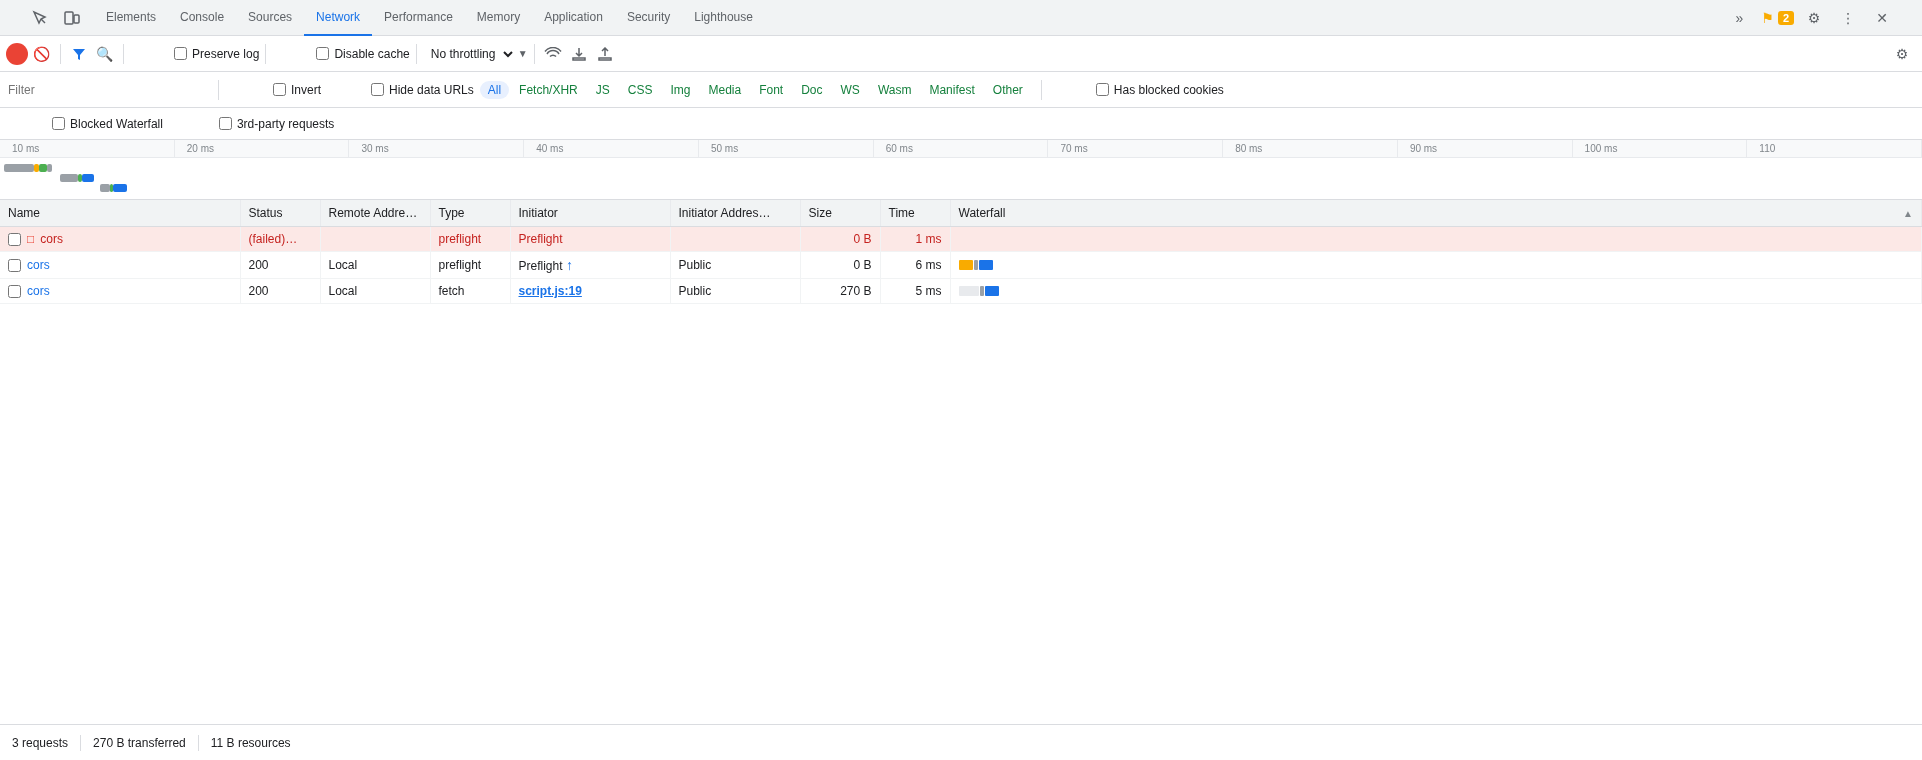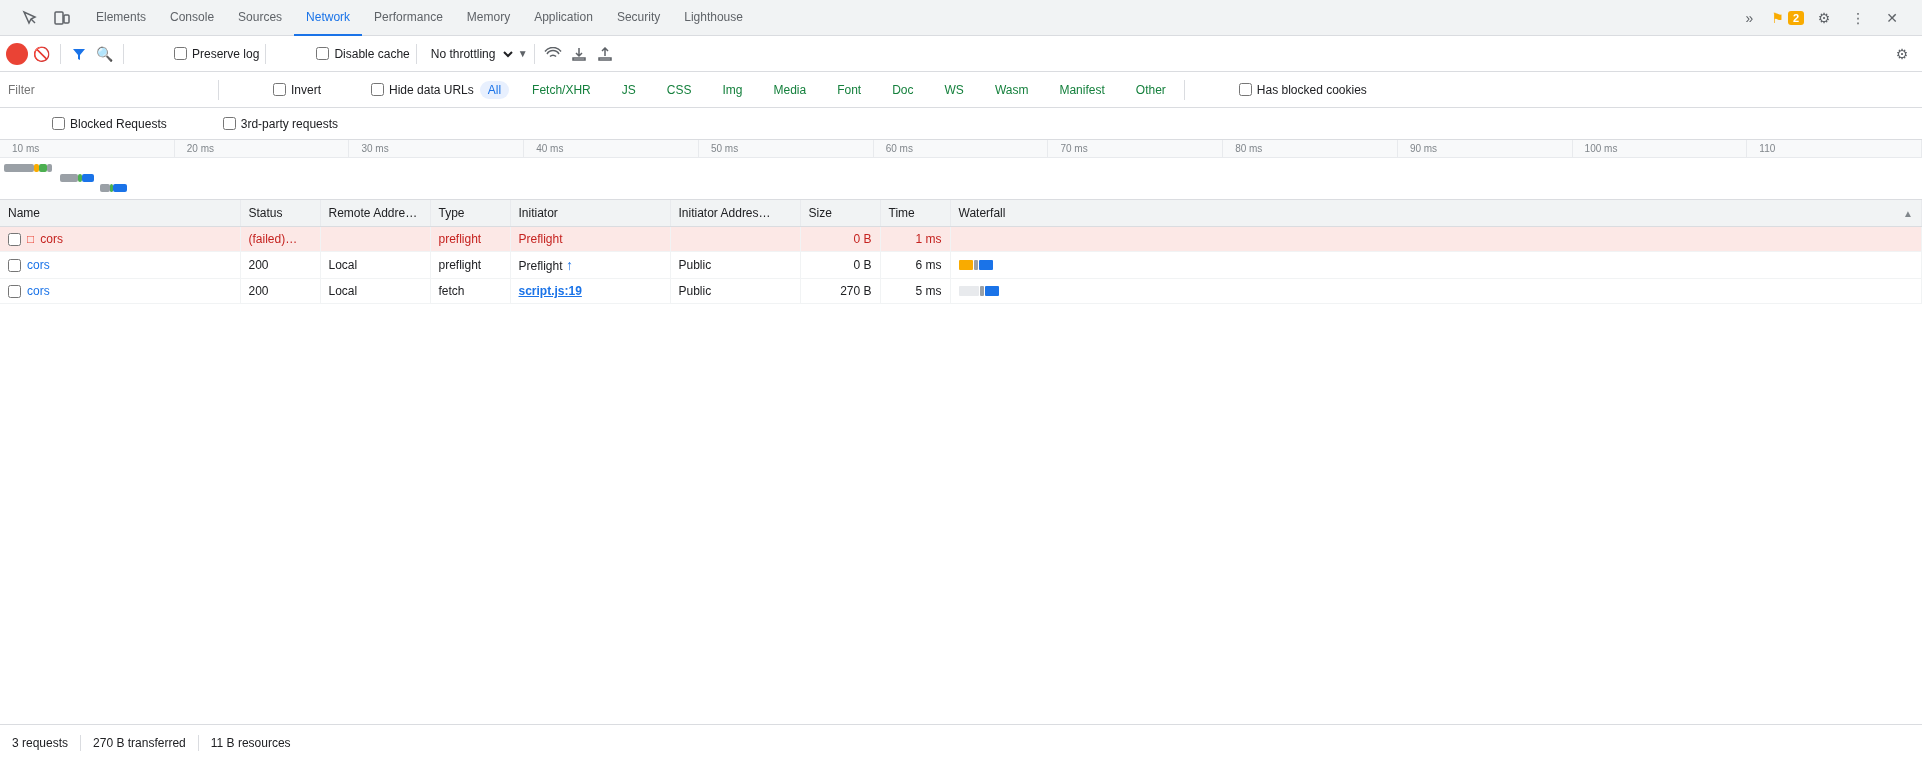--- a/index.html
+++ b/index.html
@@ -2,21 +2,21 @@
 <html><head>
   <meta charset="utf-8">
   <style>
     * { box-sizing: border-box; margin: 0; padding: 0; }
     body { font-family: -apple-system, BlinkMacSystemFont, 'Segoe UI', Arial, sans-serif; font-size: 12px; background: #fff; color: #202124; overflow: hidden; }
 
     
     .tab-bar {
       display: flex; align-items: center; height: 36px;
       background: #f1f3f4; border-bottom: 1px solid #dadce0;
-      padding: 0 16px; gap: 0;
+      padding: 0 26px; gap: 0;
     }
     .tab-bar-icons { display: flex; align-items: center; gap: 4px; margin-right: 8px; }
     .icon-btn { width: 28px; height: 28px; display: flex; align-items: center; justify-content: center; border-radius: 4px; cursor: pointer; color: #5f6368; border: none; background: transparent; font-size: 14px; }
     .tab { padding: 0 12px; height: 36px; display: flex; align-items: center; font-size: 12px; color: #5f6368; cursor: pointer; border-bottom: 2px solid transparent; white-space: nowrap; }
     .tab.active { color: #1a73e8; border-bottom: 2px solid #1a73e8; font-weight: 500; }
     .tab-more { margin-left: auto; display: flex; align-items: center; gap: 4px; }
     .badge { background: #f9ab00; color: #fff; border-radius: 3px; padding: 1px 5px; font-size: 11px; font-weight: bold; }
     .tab-far-right { display: flex; align-items: center; gap: 6px; margin-left: 8px; }
 
     
@@ -38,21 +38,21 @@
     
     .filter-bar {
       display: flex; align-items: center; height: 36px;
       border-bottom: 1px solid #dadce0; padding: 0 8px; gap: 6px;
       background: #fff;
     }
     .filter-input { border: none; outline: none; font-size: 12px; color: #202124; flex: 1; max-width: 200px; }
     .filter-sep { width: 1px; height: 20px; background: #dadce0; margin: 0 4px; }
     .filter-pill { padding: 2px 8px; border-radius: 10px; font-size: 12px; cursor: pointer; border: none; background: transparent; color: #15803d; }
     .filter-pill.active { background: #e8f0fe; color: #1a73e8; font-weight: 500; }
-    .filter-tags { display: flex; align-items: center; gap: 15px; flex-wrap: nowrap; }
+    .filter-tags { display: flex; align-items: center; gap: 2px; flex-wrap: nowrap; }
 
     
     .blocked-bar {
       display: flex; align-items: center; height: 32px;
       border-bottom: 1px solid #dadce0; padding: 0 8px; gap: 12px;
       background: #fff;
     }
 
     
     .timeline {
@@ -244,21 +244,21 @@
   <div class="filter-sep"></div>
   <label class="checkbox-label">
     <input type="checkbox" style="">
     <span>Has blocked cookies</span>
   </label>
 </div>
 
 <div class="blocked-bar">
   <label class="checkbox-label">
     <input type="checkbox" style="">
-    <span>Blocked Requests</span>
+    <span>Blocked Waterfall</span>
   </label>
   <label class="checkbox-label">
     <input type="checkbox" style="">
     <span>3rd-party requests</span>
   </label>
 </div>
 
 <div class="timeline">
   <div class="timeline-ruler">
     <div class="timeline-tick">

